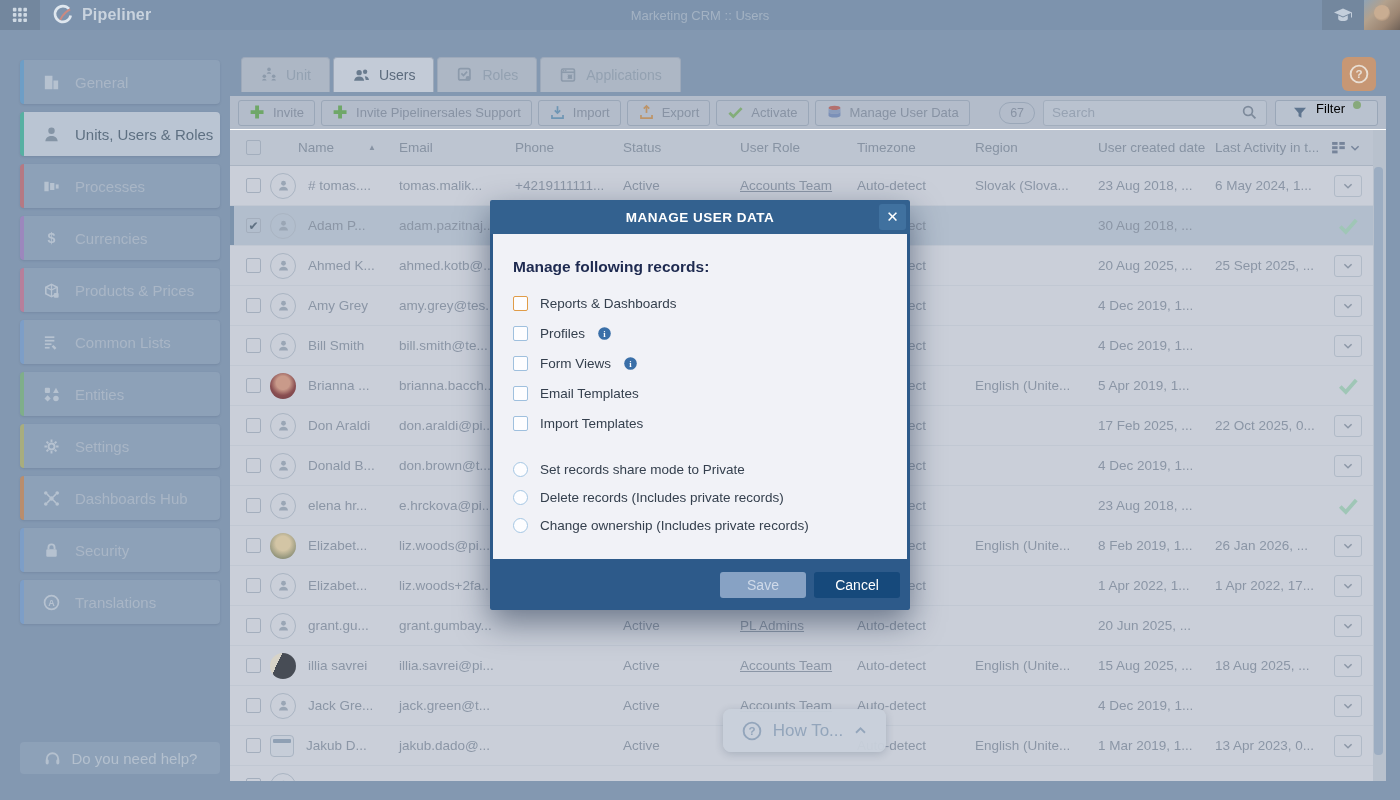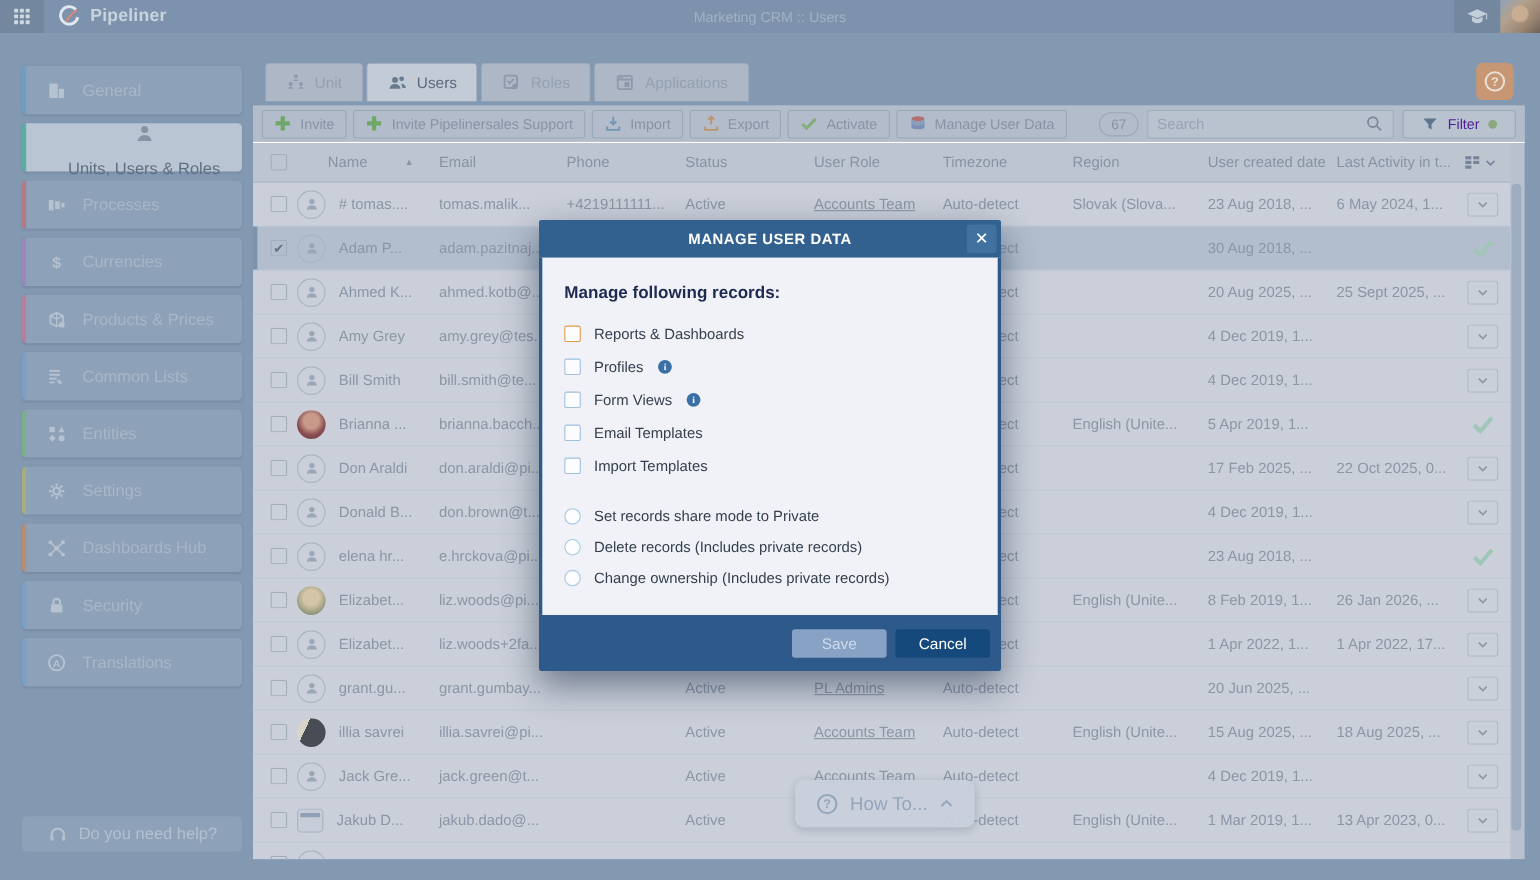--- a/index.html
+++ b/index.html
@@ -34,21 +34,21 @@
   .tab.active{background:#c3cbd7;color:#5c6b7d}
   #help-round{position:absolute;left:1342px;top:57px;width:34px;height:34px;border-radius:6px;background:#c79774;display:flex;align-items:center;justify-content:center;color:#e9dfd4;cursor:pointer;z-index:2}
 
   #toolbar{position:absolute;left:230px;top:96px;width:1156px;height:34px;background:#b3bcca;border-bottom:1px solid #ffffff;display:flex;align-items:center;padding:0 8px;gap:6px;z-index:1}
   .tbtn{height:26px;border:1px solid #9aa7b8;border-radius:3px;background:transparent;display:flex;gap:7px;padding:0 10px;align-items:center;font-size:13px;color:#8893a4;cursor:pointer;white-space:nowrap;font-family:inherit}
   #toolbar-right{margin-left:auto;display:flex;align-items:center;gap:8px}
   #count-badge{min-width:36px;height:22px;border:1px solid #9aa7b8;border-radius:11px;display:flex;align-items:center;justify-content:center;font-size:12.5px;color:#8893a4;padding:0 9px}
   #search-box{width:224px;height:26px;border:1px solid #a2aebd;border-radius:3px;background:#b9c2cf;display:flex;align-items:center;padding:0 8px;gap:6px}
   #search-box input{flex:1;border:none;background:transparent;outline:none;font-size:13.5px;color:#6f7c8e;font-family:inherit;min-width:0}
   #search-box input::placeholder{color:#97a3b3}
-  #filter-btn{height:26px;border:1px solid #9aa7b8;border-radius:3px;background:#b9c2cf;display:flex;align-items:center;gap:8px;padding:0 16px;font-size:13px;color:#4c1d95;cursor:pointer;font-family:inherit}
+  #filter-btn{height:26px;border:1px solid #9aa7b8;border-radius:3px;background:#b9c2cf;display:flex;gap:8px;padding:0 16px;font-size:13px;color:#000000;cursor:pointer;font-family:inherit}
   #filter-dot{width:8px;height:8px;border-radius:50%;background:#87a97c}
 
   
   #table{position:absolute;left:230px;top:130px;width:1143px;height:651px;overflow:hidden;background:#cacfd9}
   #thead{display:flex;height:36px;background:#bdc5d1;border-bottom:1px solid #aab4c2;align-items:center;font-size:13.5px;color:#8793a3}
   .hcell{display:flex;align-items:center;padding-left:8px;height:100%;white-space:nowrap;overflow:hidden}
   .trow{display:flex;height:40px;align-items:center;border-bottom:1px solid #c1c8d3;font-size:13.5px;color:#8b96a6;position:relative}
   .trow.selected{background:#b2becd}
   .trow.selected::before{content:"";position:absolute;left:0;top:0;bottom:0;width:4px;background:#7c93ac}
   .tcell{padding-left:8px;white-space:nowrap;overflow:hidden;display:flex;align-items:center;gap:12px}
@@ -143,21 +143,21 @@
         <span class="ico" style="color: rgb(182, 194, 208);">
           <svg width="19" height="19" viewBox="0 0 20 20" xmlns="http://www.w3.org/2000/svg">
             <g fill="currentColor">
               <path d="M3 3h8v14H3zM5 5h1.6v1.6H5zM8 5h1.6v1.6H8zM5 8h1.6v1.6H5zM8 8h1.6v1.6H8z"></path>
               <path d="M12 8h5v9h-5zM13.3 10h1.2v1.2h-1.2z"></path>
             </g>
           </svg>
         </span>
         <span class="side-label">General</span>
       </div>
-      <div class="side-item active" style="border-left-color: rgb(87, 176, 162); flex-direction: column;">
+      <div class="side-item active" style="border-left-color: rgb(87, 176, 162);">
         <span class="ico" style="color: rgb(132, 148, 165);">
           <svg width="19" height="19" viewBox="0 0 20 20" xmlns="http://www.w3.org/2000/svg">
             <g fill="currentColor">
               <circle cx="10" cy="6" r="3.4"></circle>
               <path d="M3.5 17c.3-3.6 3-5.4 6.5-5.4s6.2 1.8 6.5 5.4z"></path>
             </g>
           </svg>
         </span>
         <span class="side-label">Units, Users &amp; Roles</span>
       </div>

